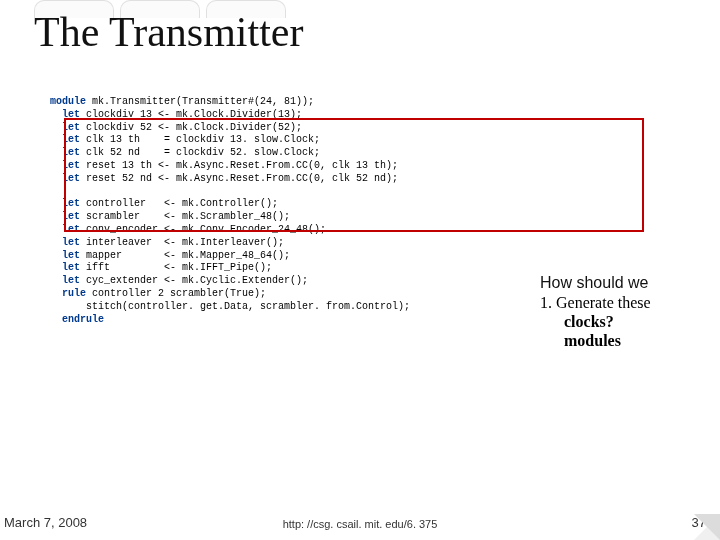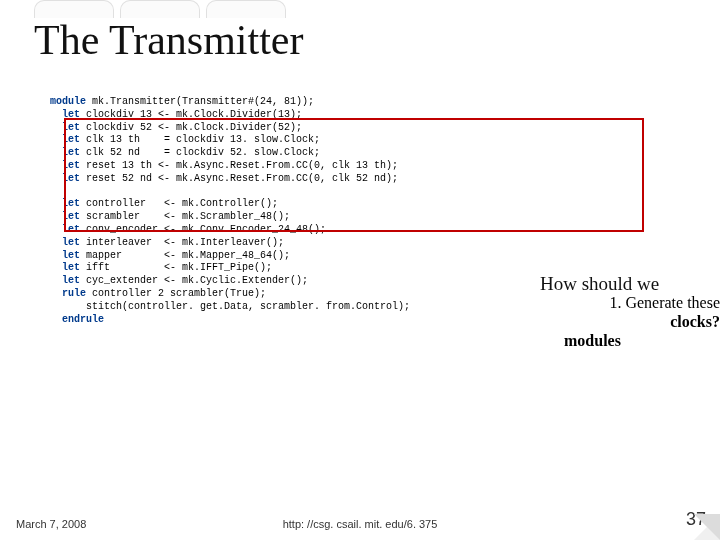--- a/index.html
+++ b/index.html
@@ -22,21 +22,21 @@
     width: 80px;
     height: 18px;
     border: 1px solid #e0e0e0;
     border-bottom: none;
     border-top-left-radius: 10px;
     border-top-right-radius: 10px;
     background: #fbfbfb;
   }
   .title {
     position: absolute;
-    top: 16px;
+    top: 8px;
     left: 34px;
     font-family: "Times New Roman", Times, serif;
     font-size: 42px;
     color: #111;
   }
   .code-area {
     position: absolute;
     top: 96px;
     left: 50px;
     width: 620px;
@@ -54,49 +54,49 @@
     width: 580px;
     height: 114px;
     border: 2px solid #c00000;
     pointer-events: none;
   }
   .annot {
     position: absolute;
     top: 273px;
     left: 540px;
     width: 170px;
-    font-family: Liberation Serif, serif;
-    font-size: 19px;
+    font-family: Liberation Sans, sans-serif;
+    font-size: 16px;
     color: #111;
     line-height: 1.2;
   }
-  .annot-sub1 { position: absolute; top: 293px; left: 540px; width: 180px; font-family: "Times New Roman", Times, serif; font-size: 16px; line-height: 1.2; text-align: right; }
+  .annot-sub1 { position: absolute; top: 293px; left: 540px; width: 180px; font-family: "Times New Roman", Times, serif; font-size: 16px; line-height: 1.2; }
   .annot-sub2 { position: absolute; top: 331px; left: 540px; width: 180px; font-family: "Times New Roman", Times, serif; font-size: 16px; line-height: 1.2; }
   .annot .indent, .annot-sub1 .indent, .annot-sub2 .indent { margin-left: 24px; display: block; font-weight: bold; }
   .footer-left {
     position: absolute;
     bottom: 10px;
-    left: 16px;
-    font-size: 11px;
+    left: 4px;
+    font-size: 13px;
     color: #333;
   }
   .footer-center {
     position: absolute;
     bottom: 10px;
     left: 0;
     width: 100%;
     text-align: center;
     font-size: 11px;
     color: #333;
   }
   .footer-right {
     position: absolute;
     bottom: 10px;
     right: 14px;
-    font-size: 18px;
+    font-size: 13px;
     color: #333;
   }
   .corner {
     position: absolute;
     bottom: 0;
     right: 0;
     width: 0;
     height: 0;
     border-left: 26px solid transparent;
     border-bottom: 26px solid #f0f0f0;

